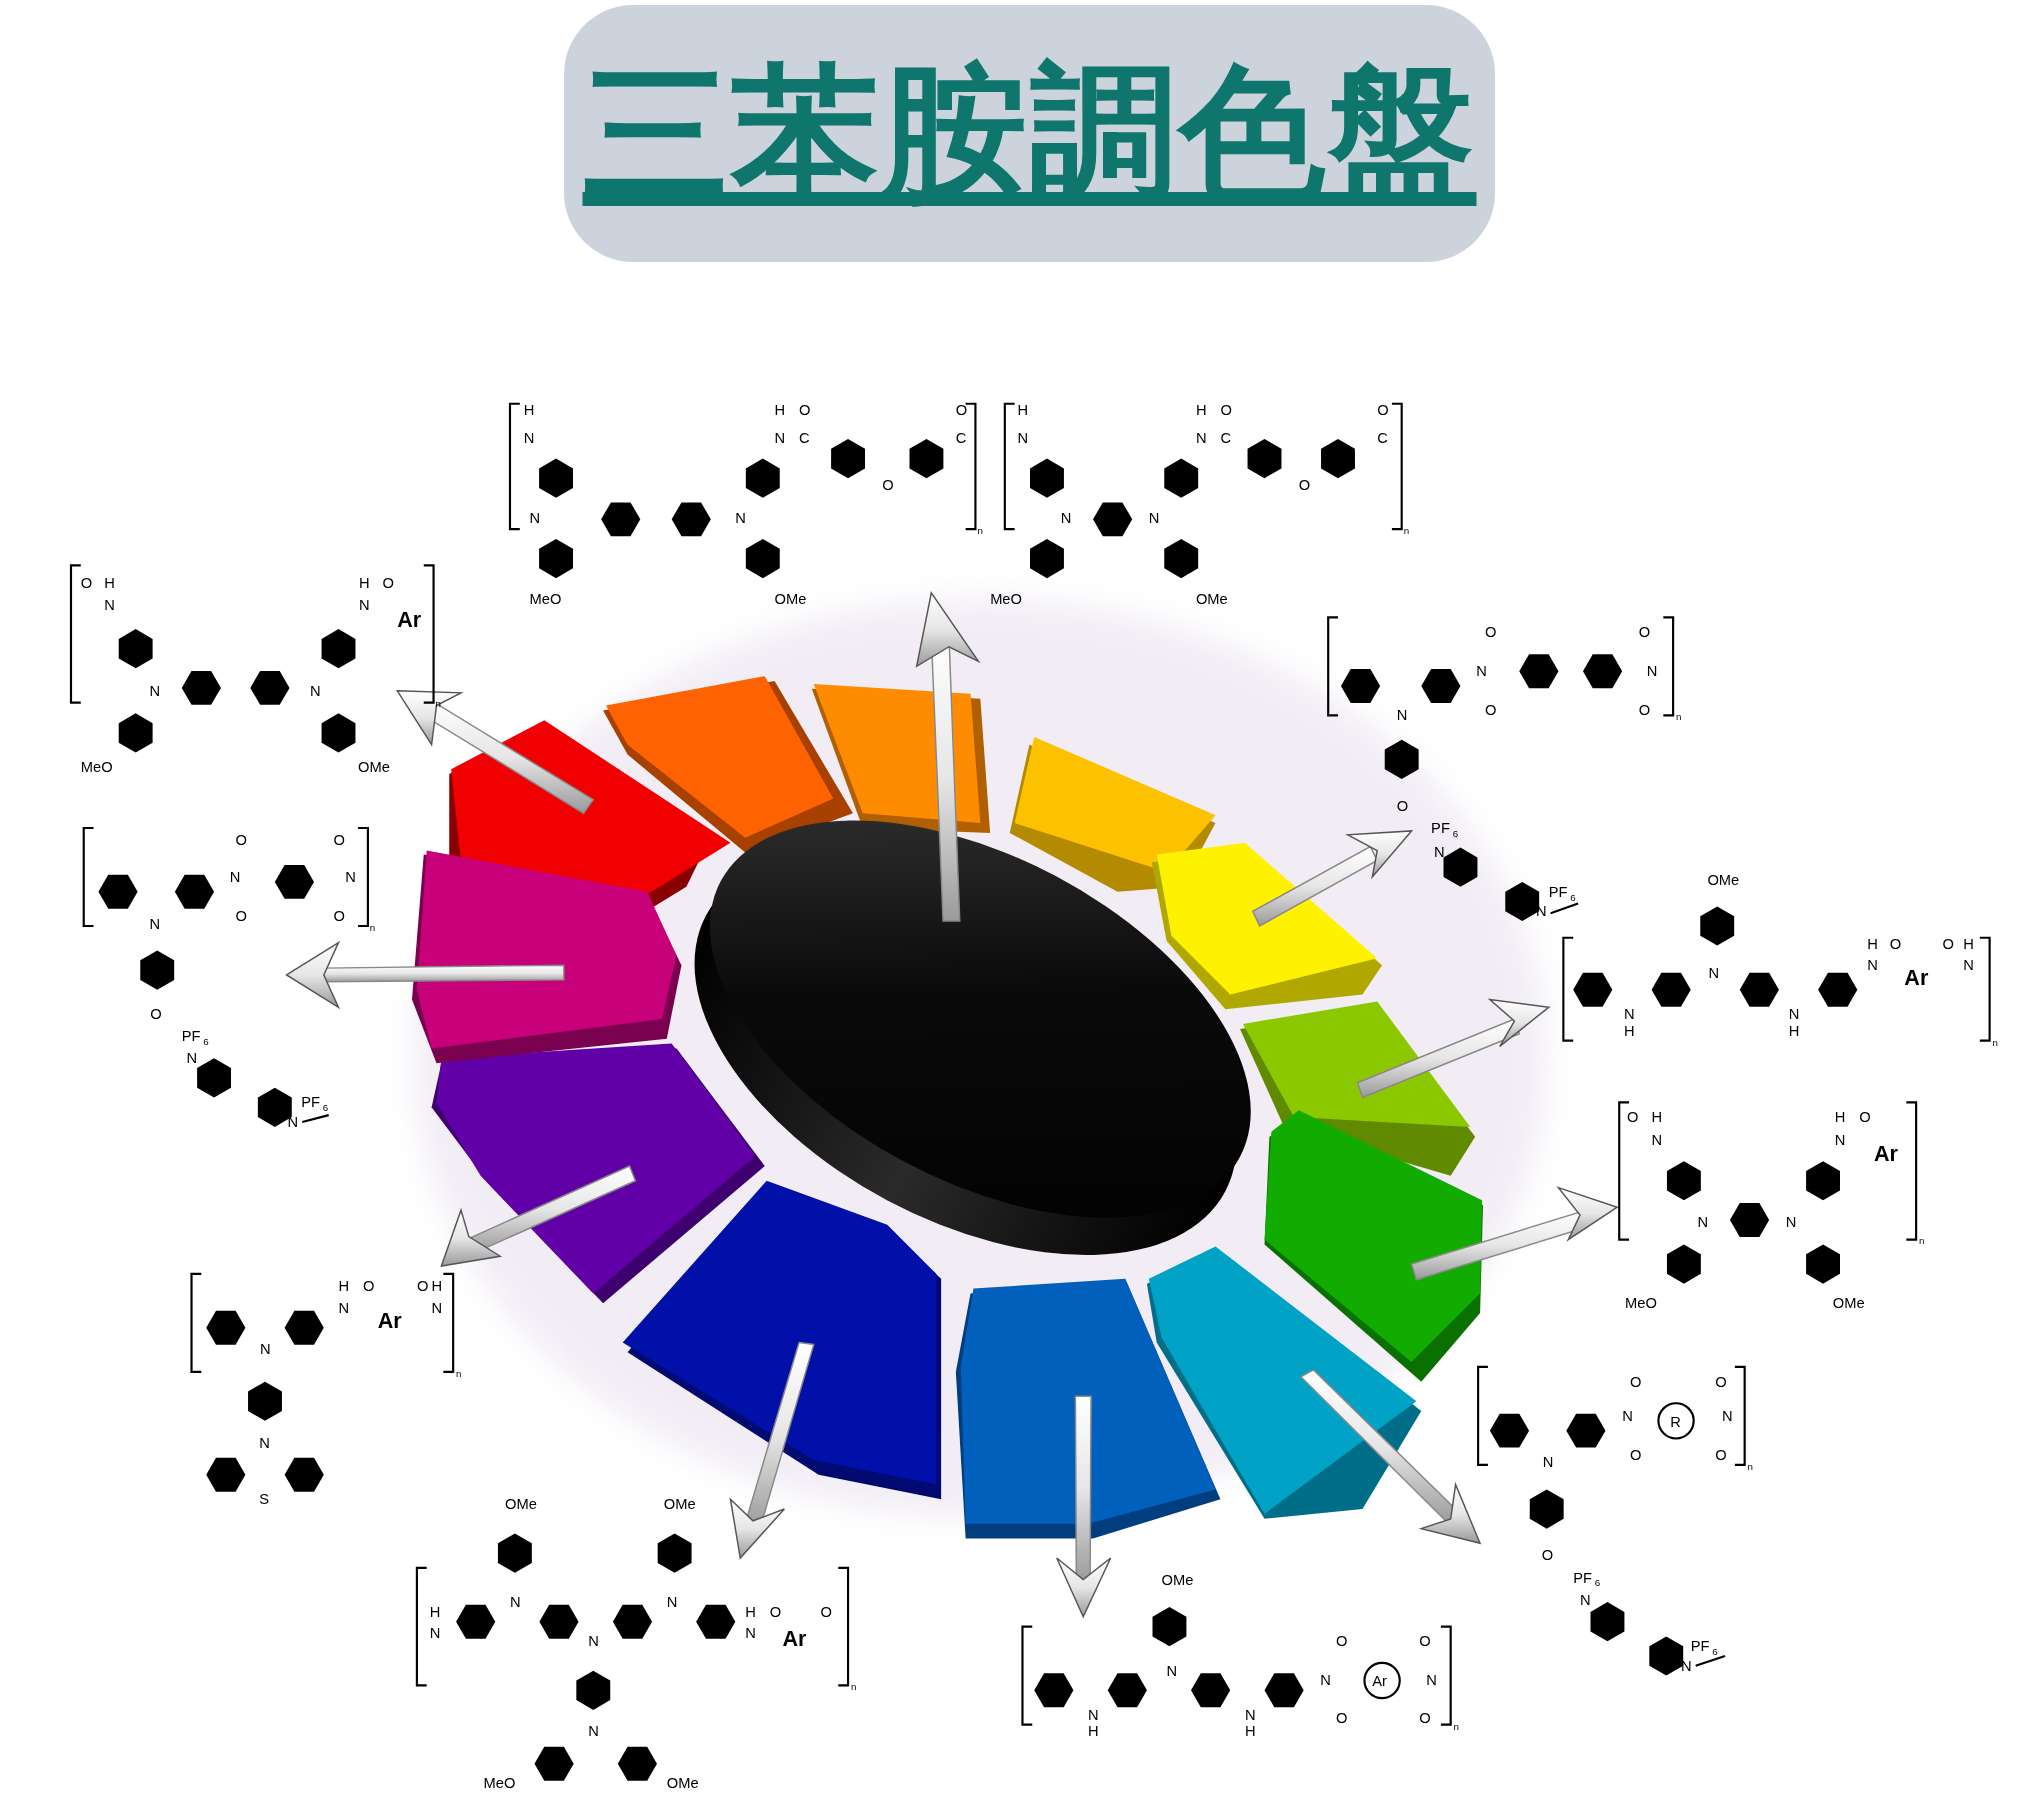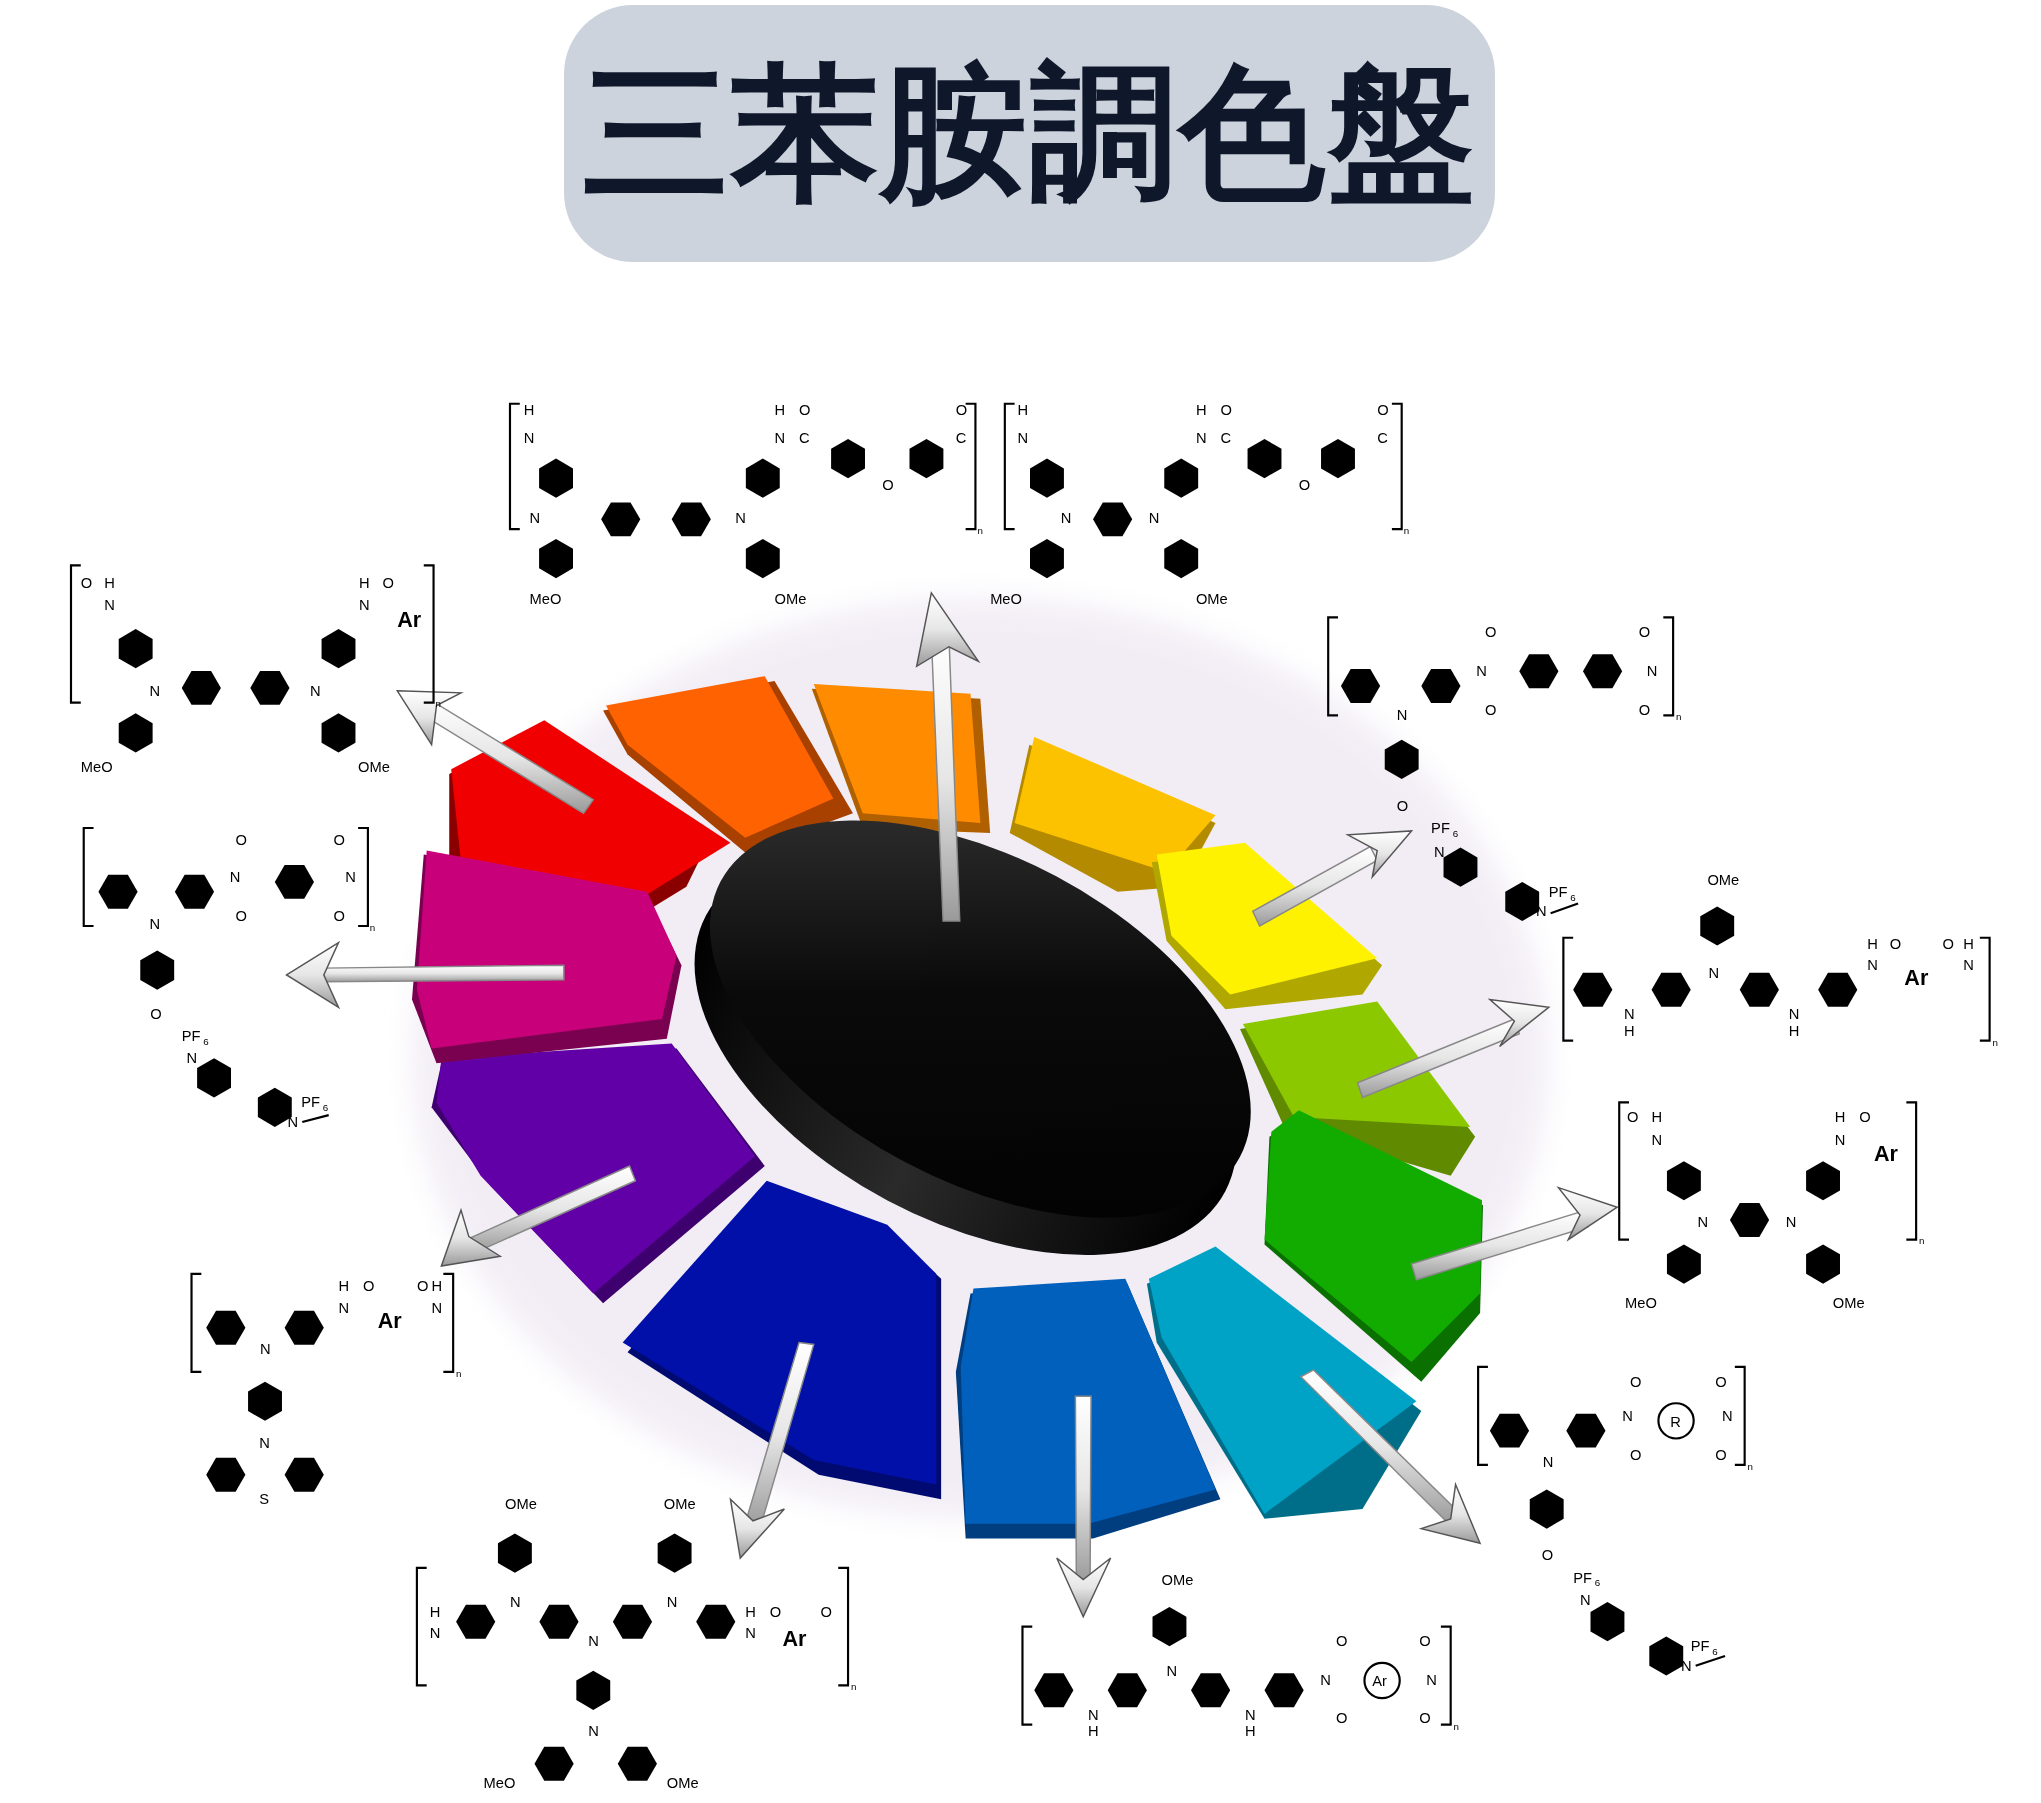--- a/index.html
+++ b/index.html
@@ -1,21 +1,21 @@
 <!DOCTYPE html>
 <html><head>
 <meta charset="utf-8">
 <style>
   html, body { margin:0; padding:0; background:#ffffff; }
   body { width:2042px; height:1803px; position:relative; overflow:hidden;
          font-family:"Liberation Sans", "DejaVu Sans", sans-serif; }
   .title-pill { position:absolute; left:564px; top:4.9px; width:931px; height:257px;
     background:#cdd3dd; border-radius:69px; display:flex; align-items:center; justify-content:center; }
   .title-text { font-family:"DejaVu Sans", "Liberation Sans", sans-serif; font-weight:bold;
-    font-size:147px; color:#0f172a; letter-spacing:2px; line-height:1; }
+    font-size:147px; color:#0f766e; letter-spacing:2px; line-height:1;text-decoration:underline; }
   svg.stage { position:absolute; left:0; top:0; }
   .chem text { font-family:"Liberation Sans", "DejaVu Sans", sans-serif; fill:#000; }
   .chem .lbl { font-size:15px; }
   .chem .ar { font-size:22px; font-weight:bold; }
   .chem .sub { font-size:10px; }
   .chem path, .chem line, .chem polyline, .chem polygon, .chem circle { stroke:#000; stroke-width:2.2; fill:none; }
 </style>
 </head>
 <body>
 

